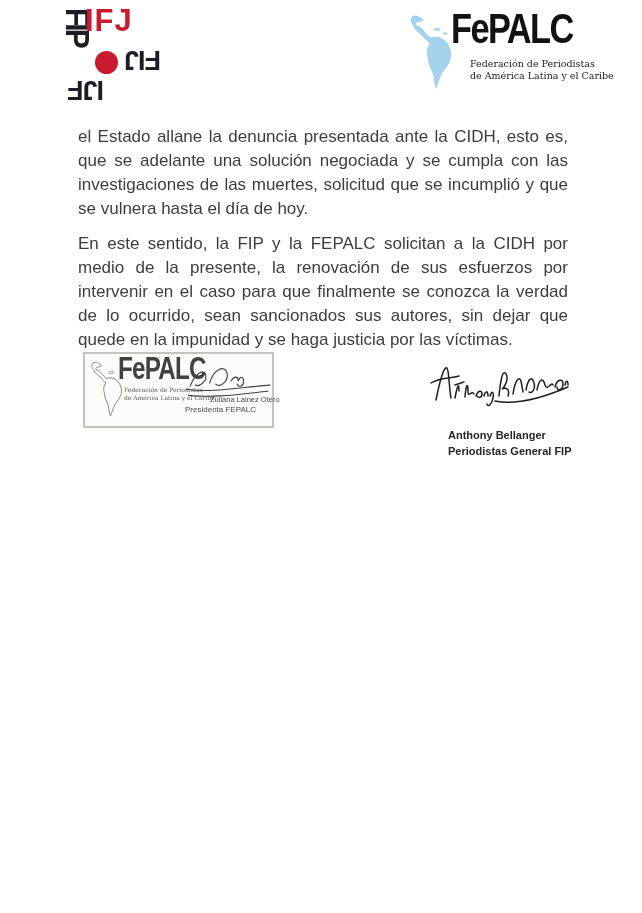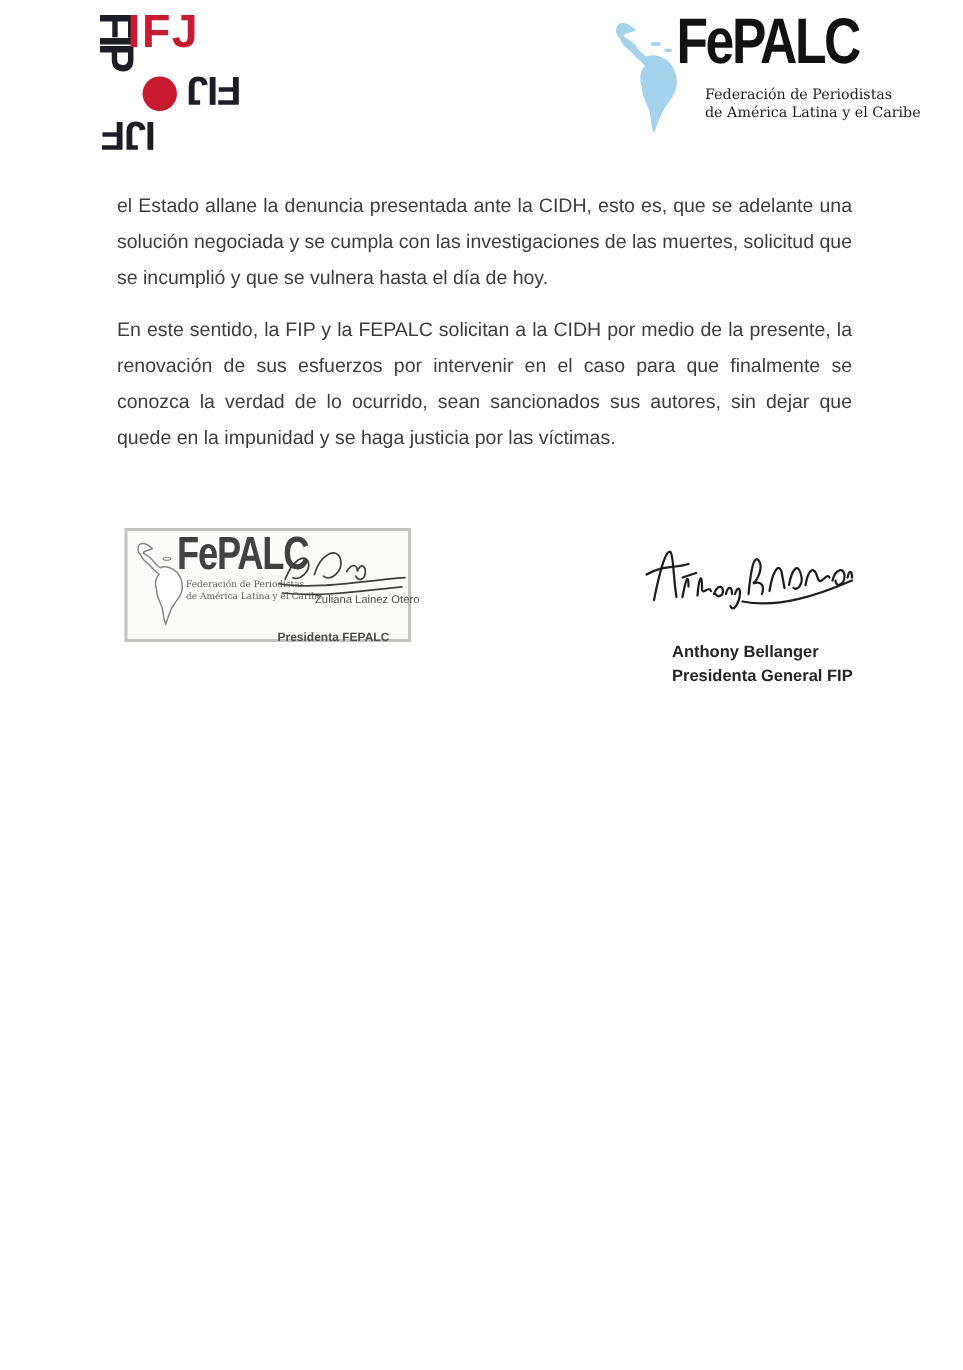--- a/index.html
+++ b/index.html
@@ -57,21 +57,21 @@
   .fepalc-sub{
     position:absolute;left:65px;top:46px;
     font-family:"DejaVu Serif",serif;
     font-size:9.5px;line-height:11.5px;color:#1c1c1c;
     white-space:nowrap;
   }
 
   
   .body-text{
     position:absolute;left:78px;top:125px;width:490px;
-    font-size:13px;line-height:24px;color:#3d3d3d;
+    font-size:17px;line-height:24px;color:#3d3d3d;
     text-align:justify;
   }
   .body-text p{margin:0;}
   .body-text p + p{margin-top:11px;}
 
   
   .sig-box{
     position:absolute;left:83px;top:352px;width:191px;height:76px;
     border:2px solid #c3c3c0;background:#fbfbf9;box-sizing:border-box;
   }
@@ -85,22 +85,22 @@
     position:absolute;left:39px;top:32px;
     font-family:"DejaVu Serif",serif;
     font-size:6px;line-height:7.5px;color:#5d5d5d;white-space:nowrap;
   }
   .sig-box .box-sig{position:absolute;left:97px;top:9px;}
   .sig-box .box-name{
     position:absolute;left:97px;top:41px;
     font-weight:normal;font-size:7.5px;color:#4c4c4c;white-space:nowrap;margin-left:28px;
   }
   .sig-box .box-title{
-    position:absolute;left:100px;top:66px;
-    font-weight:bold;font-size:8px;color:#4c4c4c;white-space:nowrap;
+    position:absolute;left:100px;top:51px;
+    font-weight:normal;font-size:8px;color:#4c4c4c;white-space:nowrap;
   }
 
   
   .sig-right{position:absolute;left:428px;top:350px;width:160px;height:110px;}
   .sig-right .scribble{position:absolute;left:0;top:4px;}
   .sig-right .sig-text{
     position:absolute;left:20px;top:77px;
     font-weight:bold;font-size:11px;line-height:16px;color:#262626;
     white-space:nowrap;
   }
@@ -173,17 +173,17 @@
         <path d="M84,40 C86,27 90,21 92,27 L94,38"></path>
         <path d="M97,36 C99,25 103,21 105,29 C107,36 102,40 100,38"></path>
         <path d="M108,36 C110,25 114,23 116,31 C118,38 122,27 124,31"></path>
         <path d="M126,33 C128,25 134,24 134,30 C134,36 128,38 128,33"></path>
         <path d="M136,31 C137,26 139,26 139,31"></path>
         <path d="M66,47 C90,52 118,42 139,33"></path>
       </g>
     </svg>
     <div class="sig-text">
       <div>Anthony Bellanger</div>
-      <div>Presidenta General FIP</div>
+      <div>Periodistas General FIP</div>
     </div>
   </div>
 
 </div>
 
 </body></html>

